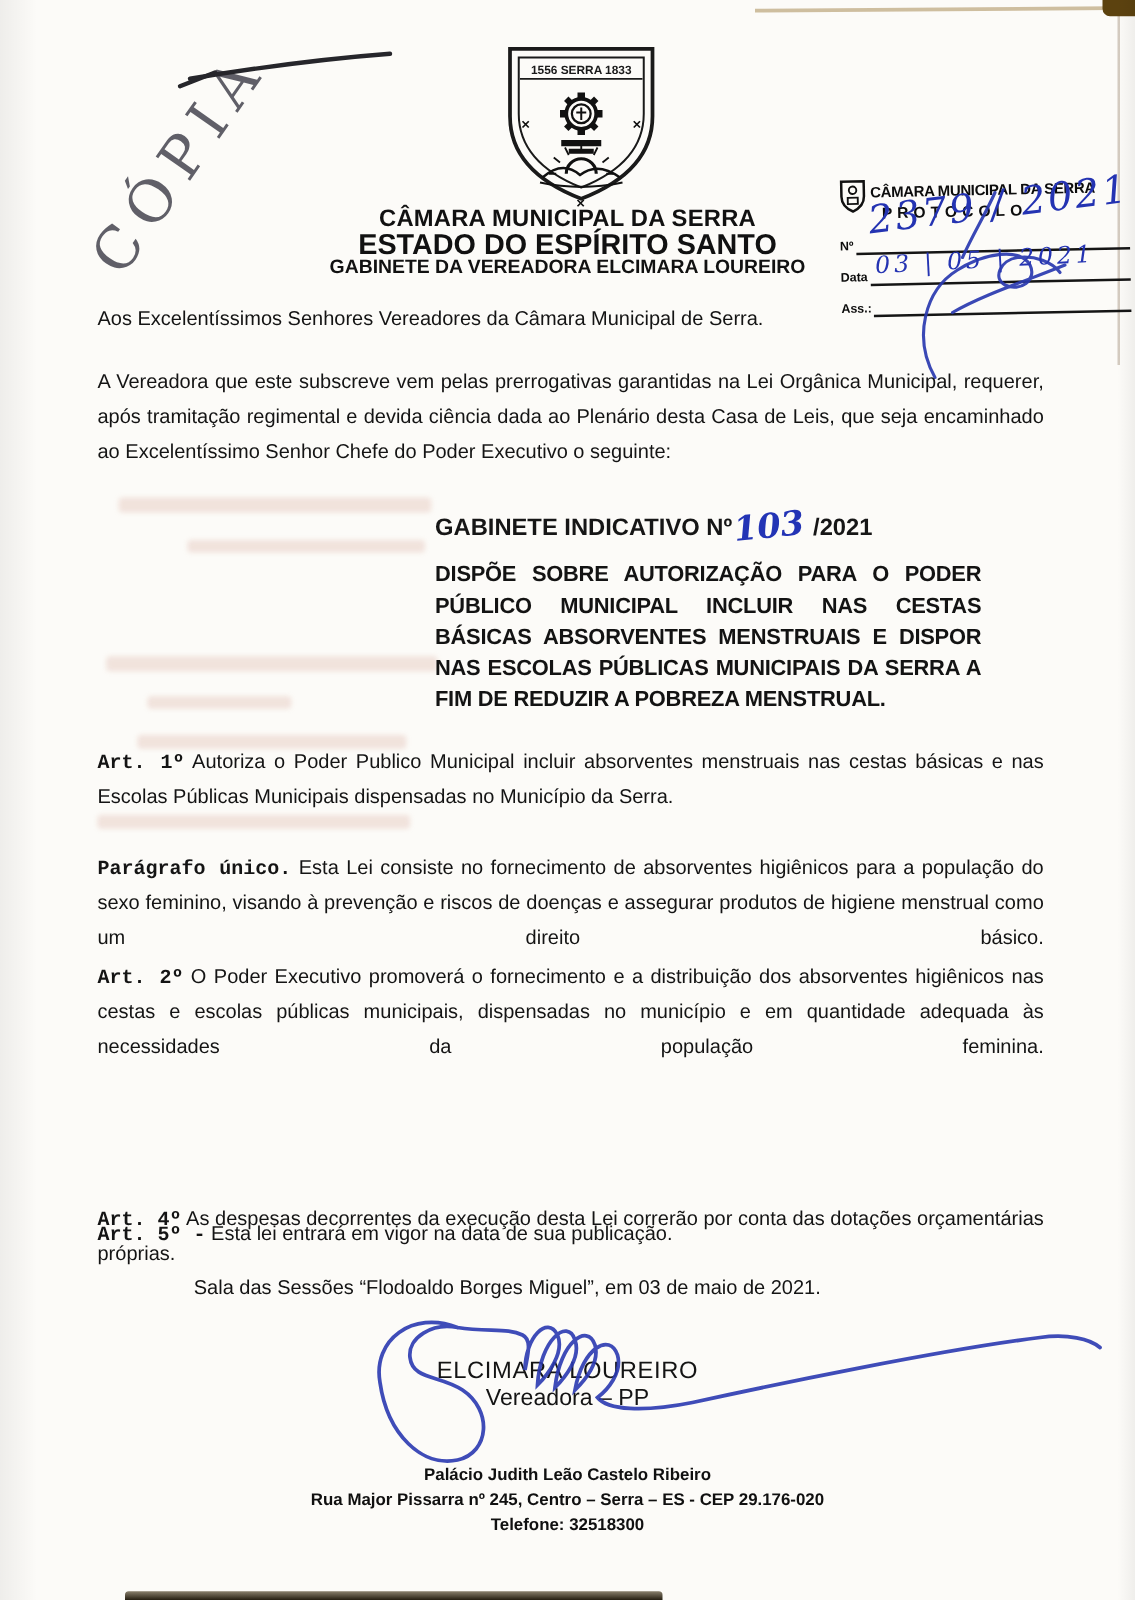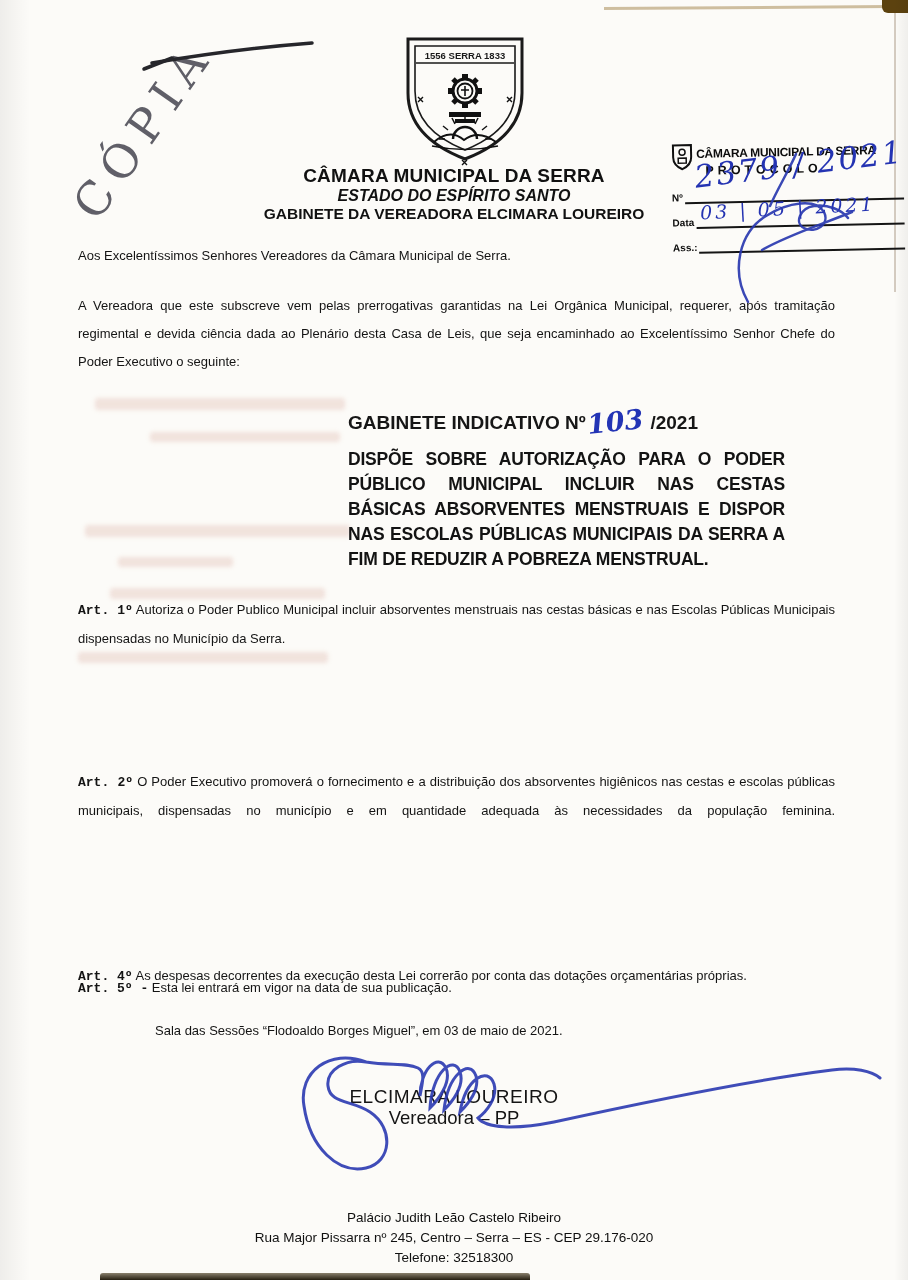--- a/index.html
+++ b/index.html
@@ -17,21 +17,21 @@
     content:""; position:absolute; right:0; top:0; width:14px; height:100%;
     background:linear-gradient(to left, rgba(0,0,0,.05), rgba(0,0,0,0));
     pointer-events:none;
   }
 
   
   .crest{ position:absolute; left:396px; top:31px; width:138px; height:136px; }
   .header{ position:absolute; top:166px; left:104px; width:700px; text-align:center;
            font-weight:bold; color:#111; }
   .header .l1{ font-size:19px; line-height:20px; letter-spacing:.2px; }
-  .header .l2{ font-size:16px; line-height:19px;font-style:italic; }
+  .header .l2{ font-size:23px; line-height:19px; }
   .header .l3{ font-size:15.5px; line-height:18px; }
 
   
   .copia{ position:absolute; left:62px; top:198px; transform:rotate(-55deg);
           transform-origin:0 0; font-family:"DejaVu Serif", serif;
           font-size:46px; letter-spacing:10px; color:rgba(56,56,68,.8); white-space:nowrap;}
   .penmark{ position:absolute; left:140px; top:35px; }
 
   
   .protocol{ position:absolute; left:672px; top:141px; width:232px; color:#0c0c0c;
@@ -45,43 +45,43 @@
   .p-label{ font-size:10px; font-weight:bold; margin-right:2px; line-height:12px;}
   .p-line{ flex:1; border-bottom:2px solid #151515; }
 
   .hw{ position:absolute; font-family:"DejaVu Serif", serif; font-style:italic;
        color:#2433b2; white-space:nowrap; }
   .hw-num{ left:694px; top:146px; font-size:31px; transform:rotate(-7deg); letter-spacing:2px;}
   .hw-date{ left:700px; top:197px; font-size:19px; transform:rotate(-3deg); letter-spacing:3px;}
 
   
   .bodytext{ position:absolute; left:78px; width:757px; margin:0;
-             font-size:13px; line-height:28px; text-align:justify; color:#141414;}
+             font-size:16px; line-height:28px; text-align:justify; color:#141414;}
   .jlast{ text-align-last:justify; }
   .lbl{ font-weight:bold;font-family:Liberation Mono, monospace; }
   .doc-title{ position:absolute; left:348px; top:404px; margin:0; font-weight:bold;
               font-size:19px; white-space:nowrap; }
   .hand-number{ display:inline-block; font-family:"DejaVu Serif", serif; font-style:italic;
                 font-weight:600; color:#2334b5; font-size:27px; transform:rotate(-6deg);
                 margin:0 2px 0 1px; position:relative; top:2px; }
   .ementa{ position:absolute; left:348px; top:447px; width:437px; margin:0;
            font-weight:bold; font-size:17.5px; line-height:25px; letter-spacing:-.2px;
            text-align:justify; color:#131313;}
   .closing{ text-align:left; padding-left:77px; }
 
   
   .sig-block{ position:absolute; top:1086px; left:254px; width:400px; text-align:center; color:#141414;}
   .sig-name{ font-size:19px; line-height:21px; letter-spacing:.5px; }
   .sig-role{ font-size:18.5px; line-height:22px; }
   .sig-svg{ position:absolute; left:270px; top:1040px; }
   .psig-svg{ position:absolute; left:700px; top:150px; }
 
   
-  .footer{ position:absolute; top:1208px; left:0; width:100%; text-align:center;
-           font-size:13.5px; font-weight:normal; line-height:20px; color:#101010; }
+  .footer{ position:absolute; top:1170px; left:0; width:100%; text-align:center;
+           font-size:13.5px; font-weight:bold; line-height:20px; color:#101010; }
 
   
   .ghost{ position:absolute; background:rgba(205,140,125,.22); filter:blur(2px); border-radius:3px; }
   .edge-line-top{ position:absolute; top:6px; left:604px; width:286px; height:2.5px;
                   background:rgba(150,115,50,.45); transform:rotate(-.4deg); }
   .edge-line-right{ position:absolute; top:12px; left:894px; width:2px; height:280px;
                     background:rgba(130,105,80,.33); }
   .corner-chip{ position:absolute; top:0; right:0; width:26px; height:13px;
                 background:#5c420f; border-bottom-left-radius:6px; }
   .bottom-band{ position:absolute; left:100px; bottom:0; width:430px; height:7px;
@@ -199,20 +199,21 @@
   <p class="bodytext" style="top:242px;">Aos Excelentíssimos Senhores Vereadores da Câmara Municipal de Serra.</p>
 
   <p class="bodytext" style="top:292px;">A Vereadora que este subscreve vem pelas prerrogativas garantidas na Lei Orgânica Municipal, requerer, após tramitação regimental e devida ciência dada ao Plenário desta Casa de Leis, que seja encaminhado ao Excelentíssimo Senhor Chefe do Poder Executivo o seguinte:</p>
 
   <p class="doc-title"><span>GABINETE INDICATIVO Nº</span><span class="hand-number">103</span> <span>/2021</span></p>
 
   <p class="ementa">DISPÕE SOBRE AUTORIZAÇÃO PARA O PODER PÚBLICO MUNICIPAL INCLUIR NAS CESTAS BÁSICAS ABSORVENTES MENSTRUAIS E DISPOR NAS ESCOLAS PÚBLICAS MUNICIPAIS DA SERRA A FIM DE REDUZIR A POBREZA MENSTRUAL.</p>
 
   <p class="bodytext" style="top:596px;"><b class="lbl">Art. 1º</b> <span>Autoriza o Poder Publico Municipal incluir absorventes menstruais nas cestas básicas e nas Escolas Públicas Municipais dispensadas no Município da Serra.</span></p>
 
+  <p class="bodytext jlast" style="top:681px;"><b class="lbl">Parágrafo único.</b> <span>Esta Lei consiste no fornecimento de absorventes higiênicos para a população do sexo feminino, visando à prevenção e riscos de doenças e assegurar produtos de higiene menstrual como um direito básico.</span></p>
 
   <p class="bodytext jlast" style="top:768px;"><b class="lbl">Art. 2º</b> <span>O Poder Executivo promoverá o fornecimento e a distribuição dos absorventes higiênicos nas cestas e escolas públicas municipais, dispensadas no município e em quantidade adequada às necessidades da população feminina.</span></p>
 
 
   <p class="bodytext" style="top:914px;margin-top:48px;"><b class="lbl">Art. 4º</b> <span>As despesas decorrentes da execução desta Lei correrão por conta das dotações orçamentárias próprias.</span></p>
 
   <p class="bodytext" style="top:974px; text-align:left;"><b class="lbl">Art. 5º -</b> <span>Esta lei entrará em vigor na data de sua publicação.</span></p>
 
   <p class="bodytext closing" style="top:1017px;">Sala das Sessões “Flodoaldo Borges Miguel”, em 03 de maio de  2021.</p>
 

